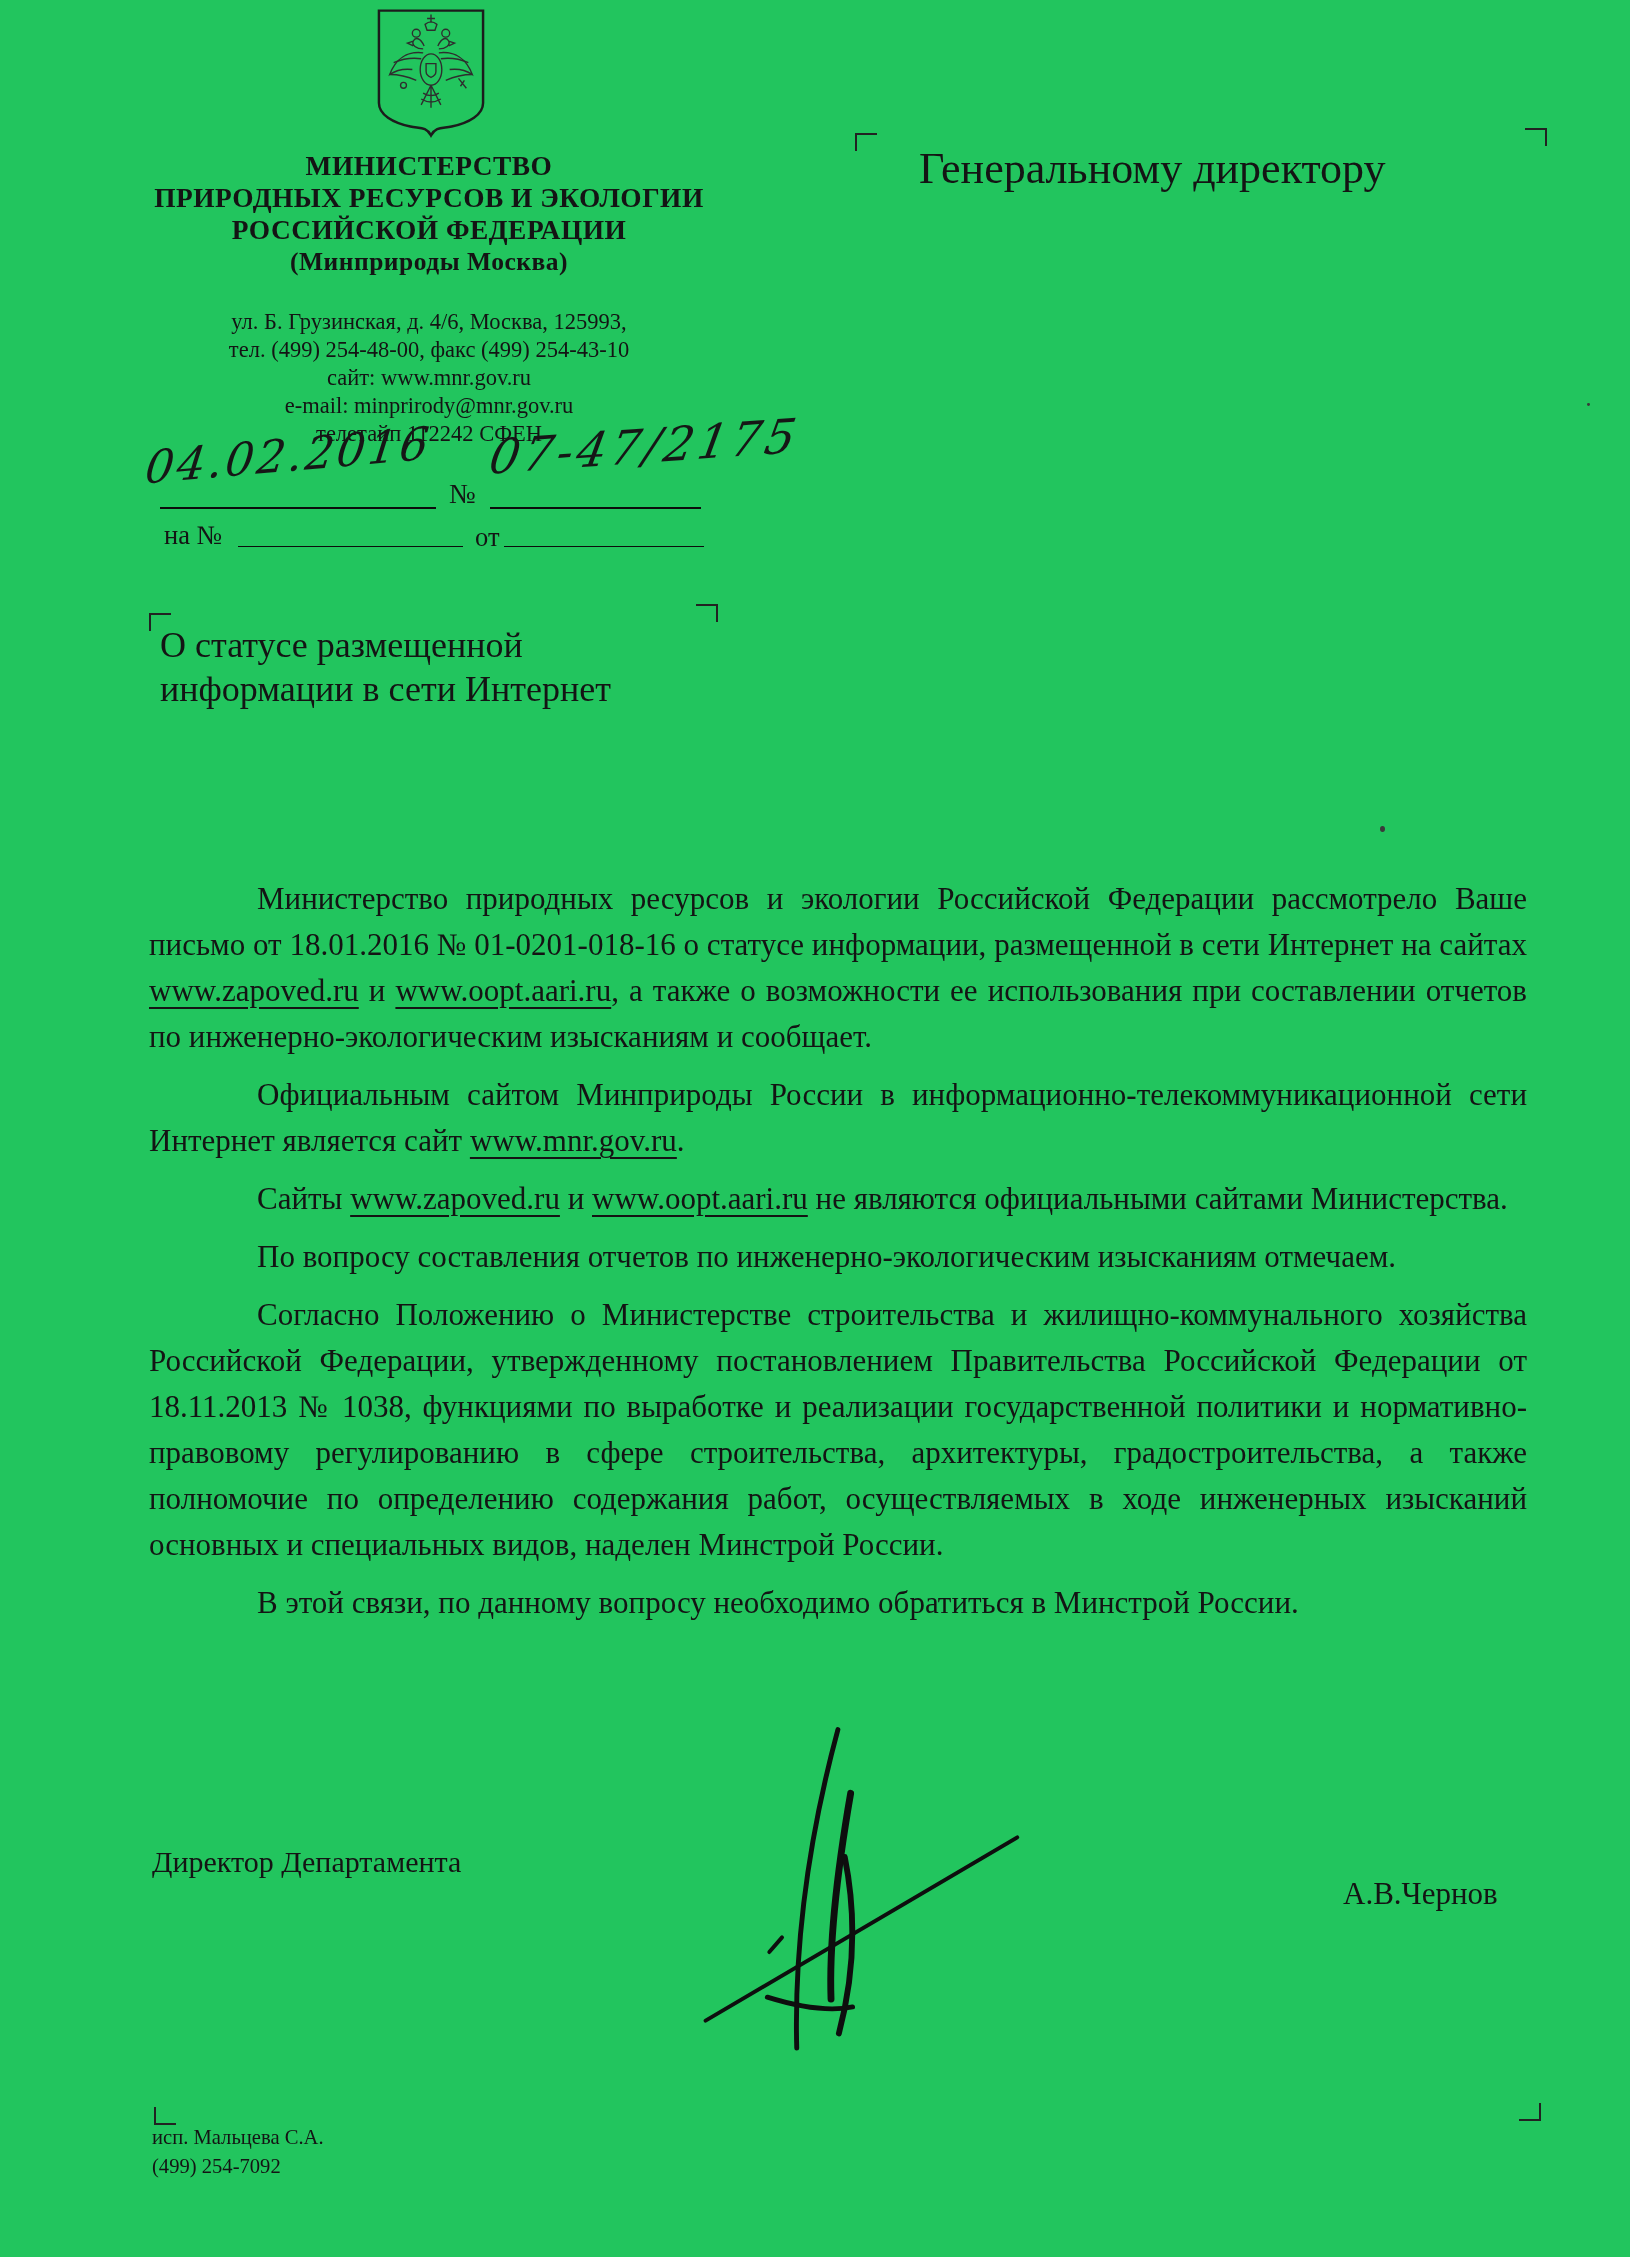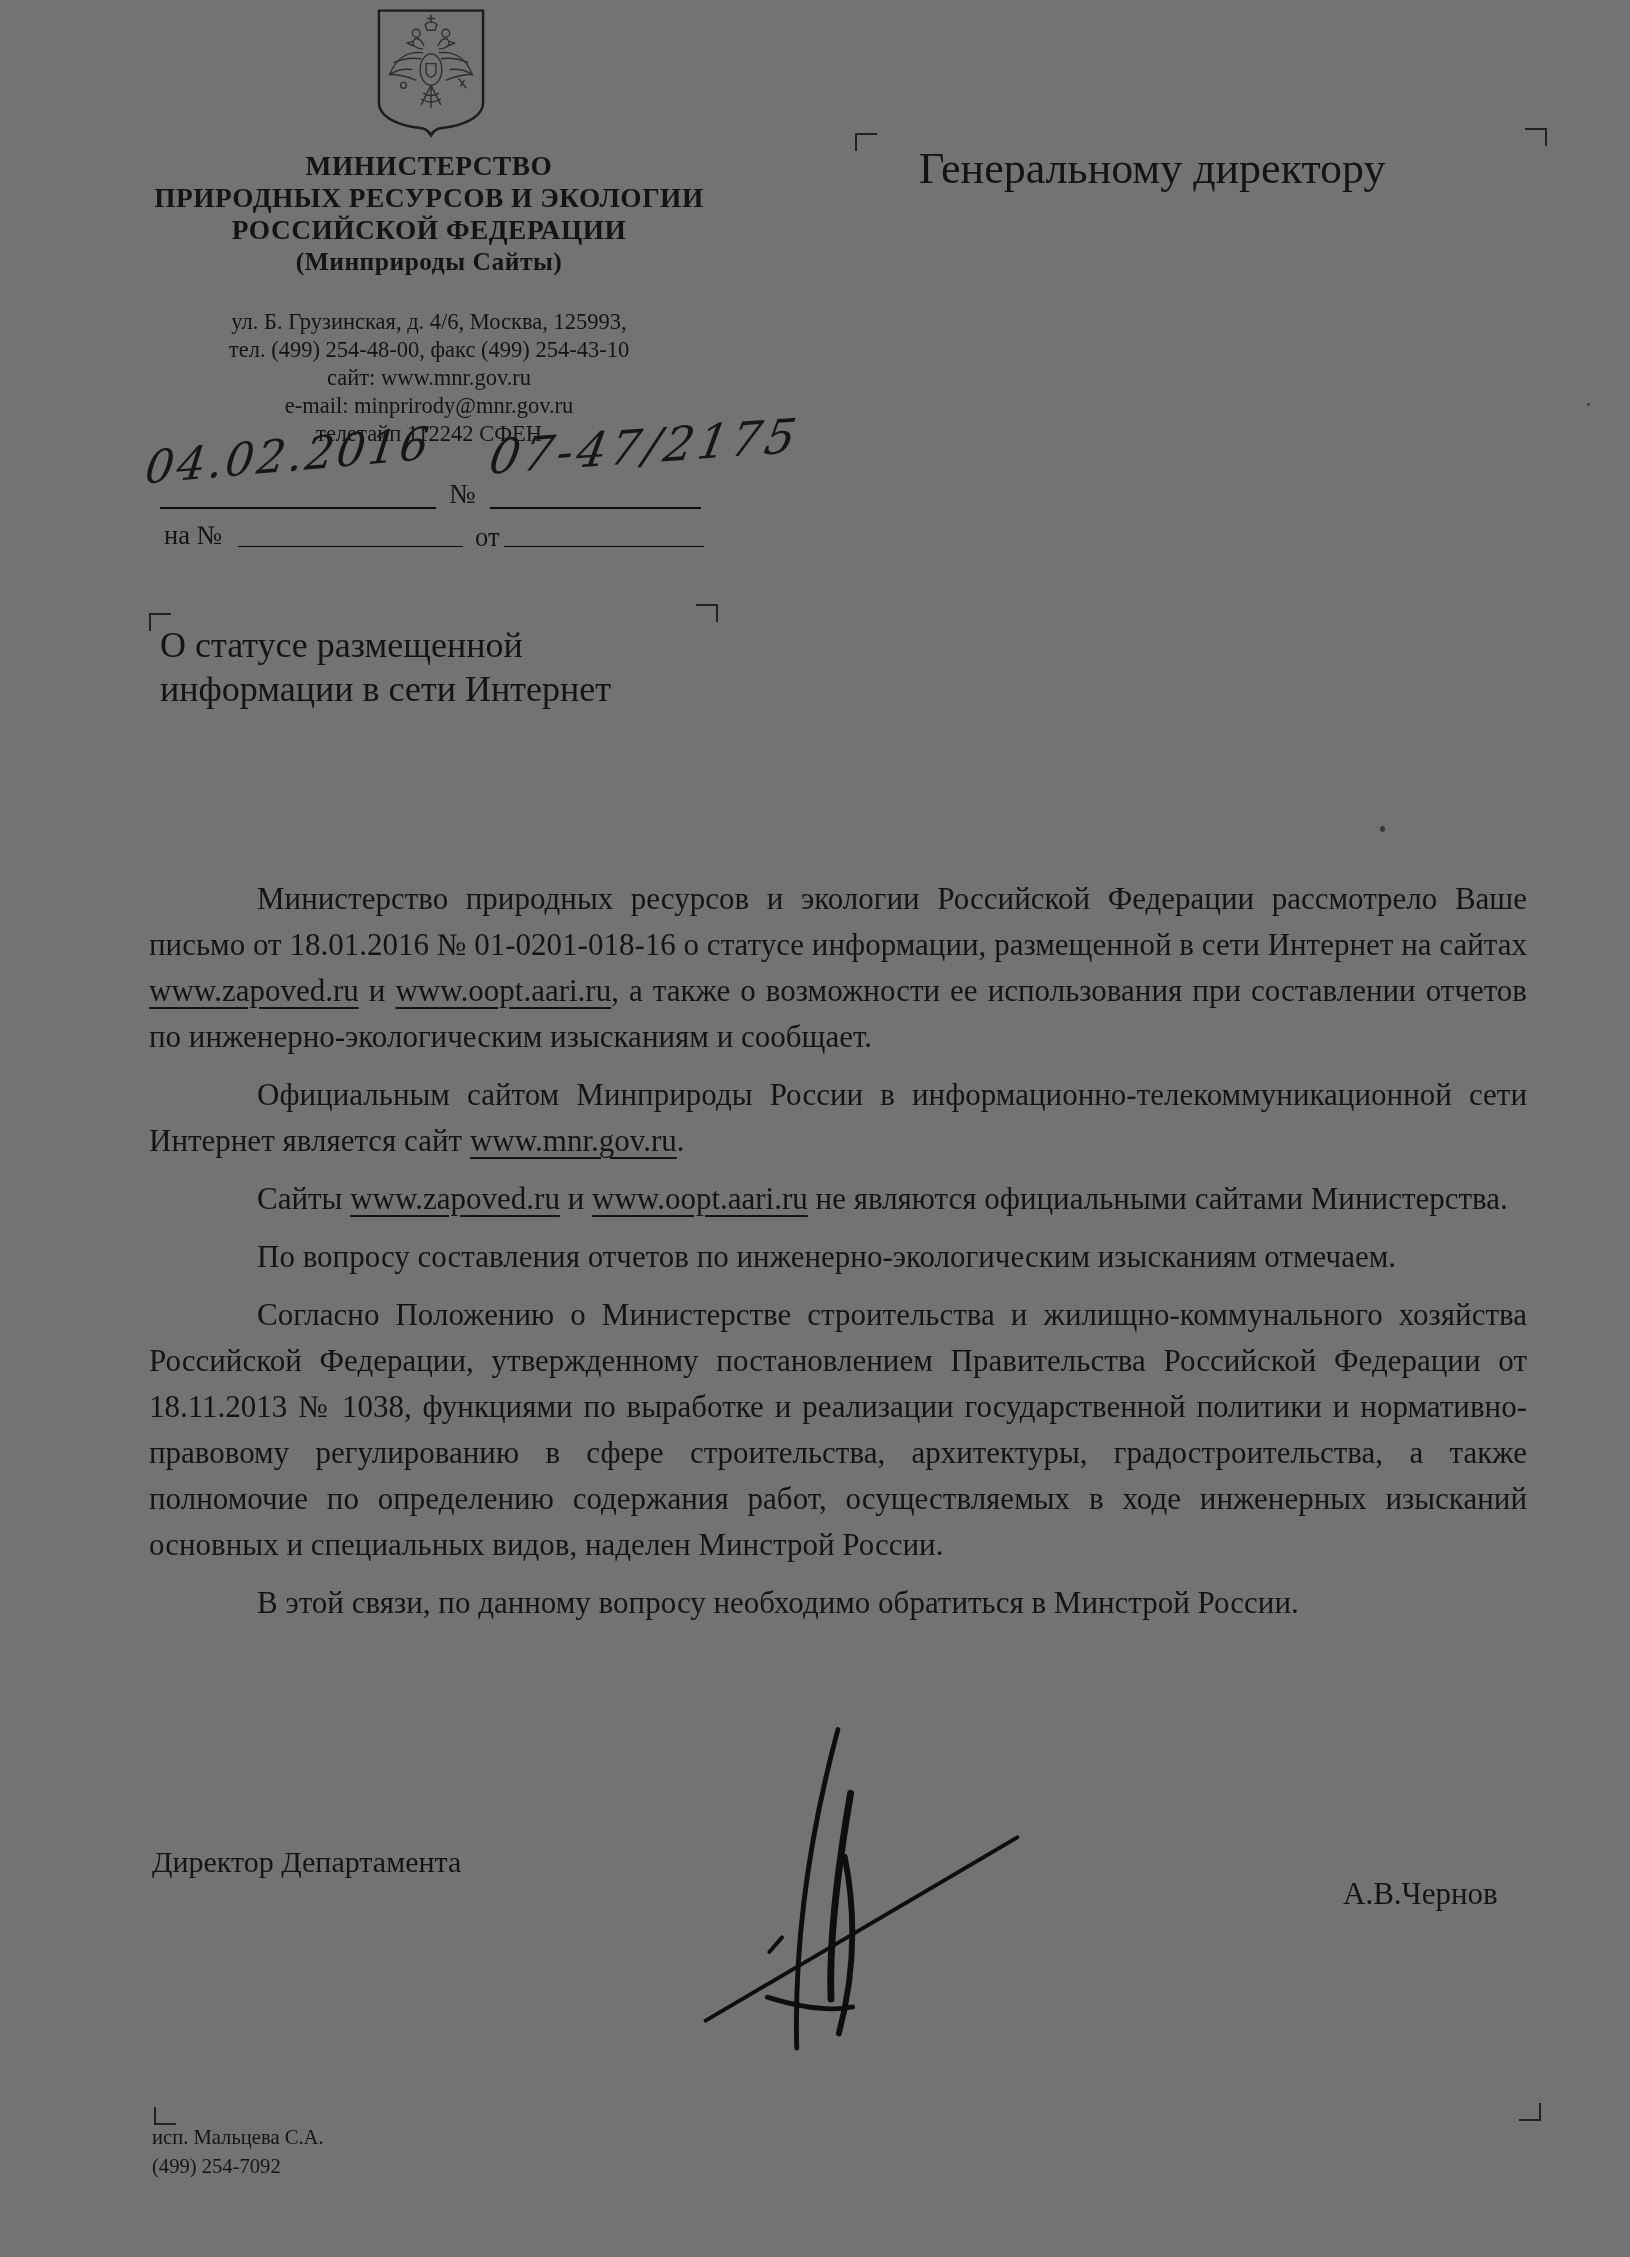--- a/index.html
+++ b/index.html
@@ -1,20 +1,20 @@
 <!DOCTYPE html>
 <html><head>
 <meta charset="utf-8">
 <style>
   html,body{margin:0;padding:0;background:#e8e8e8;}
   .page{
     position:relative;
     width:1631px;height:2257px;
     margin:0 auto;
-    background:#737373;
+    background:#22c55e;
     font-family:"Liberation Serif", serif;
     color:#141414;
     overflow:hidden;
   }
   .abs{position:absolute;}
   .b{font-weight:bold;}
   .center{text-align:center;}
 
   
   .emblem{left:375px;top:5.9px;width:112px;height:133px;}
@@ -87,21 +87,21 @@
       <path d="M57 80 L47 100 M57 80 V103 M57 80 L67 100 M47 94 Q57 100 67 94 M49 88 Q57 93 65 88"></path>
       <circle cx="29" cy="80" r="3"></circle>
       <path d="M85 73 L93 83 M91 75 L87 81"></path>
     </g>
   </svg>
 
   <div class="abs ministry center b">
     <div>МИНИСТЕРСТВО</div>
     <div>ПРИРОДНЫХ РЕСУРСОВ И ЭКОЛОГИИ</div>
     <div>РОССИЙСКОЙ ФЕДЕРАЦИИ</div>
-    <div class="sub">(Минприроды Сайты)</div>
+    <div class="sub">(Минприроды Москва)</div>
   </div>
 
   <div class="abs addr center">
     <div>ул. Б. Грузинская, д. 4/6, Москва, 125993,</div>
     <div>тел. (499) 254-48-00, факс (499) 254-43-10</div>
     <div>сайт: www.mnr.gov.ru</div>
     <div>e-mail: minprirody@mnr.gov.ru</div>
     <div>телетайп 112242 СФЕН</div>
   </div>
 

